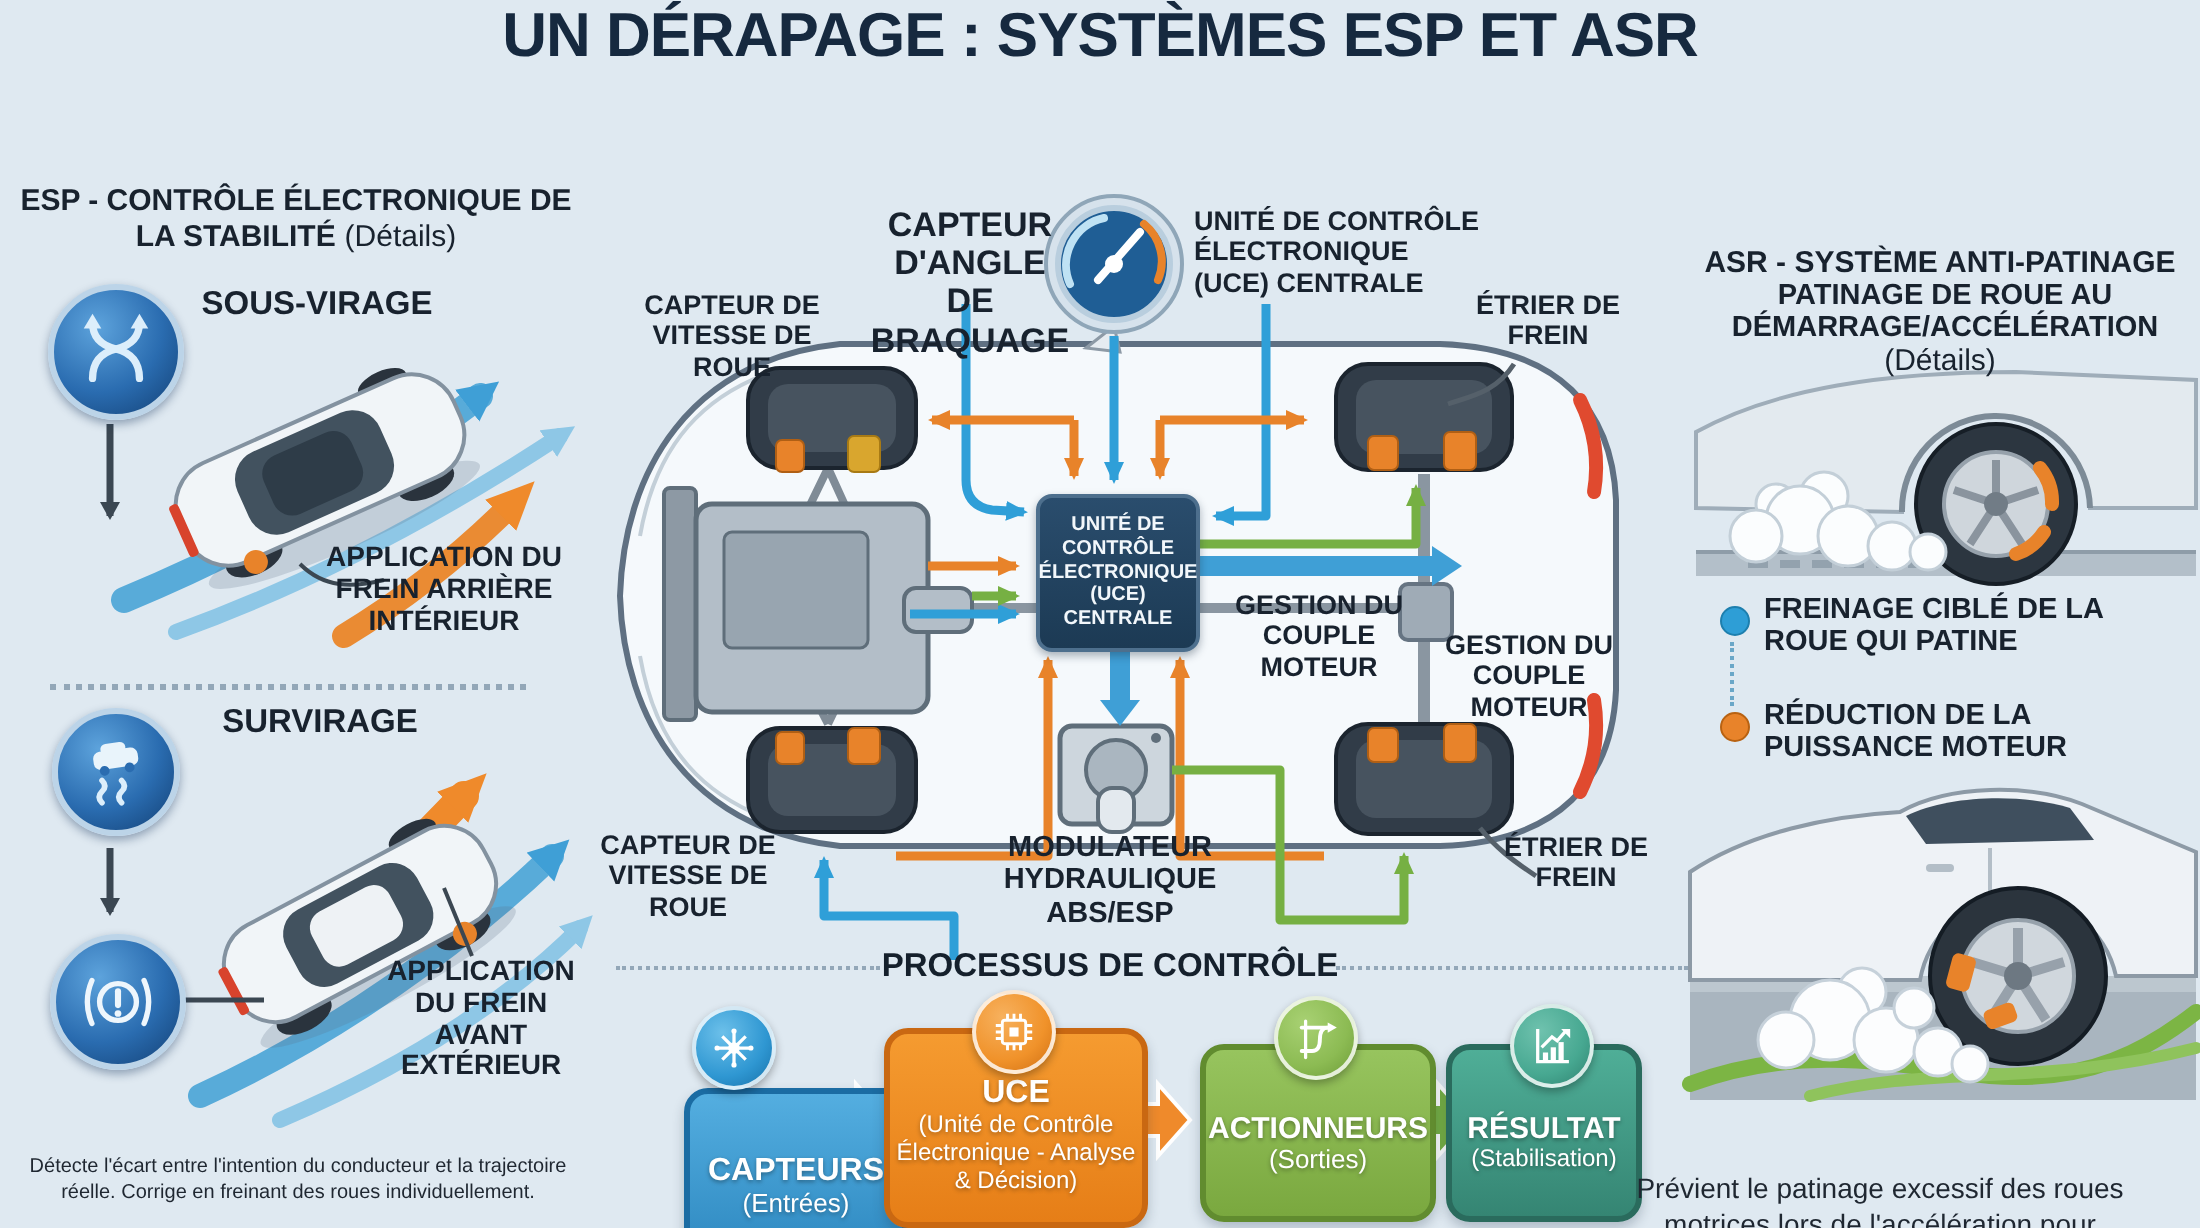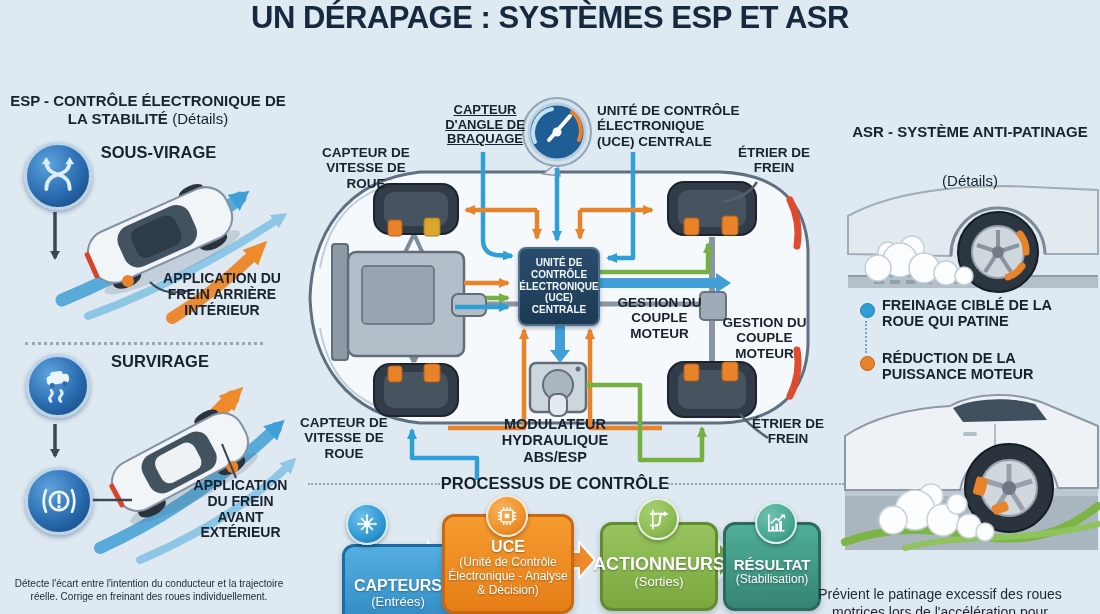--- a/index.html
+++ b/index.html
@@ -305,21 +305,21 @@
       <path d="M13 16 Q7 30 13 44" stroke-width="3.5"></path>
           <path d="M47 16 Q53 30 47 44" stroke-width="3.5"></path>
         </g>
       </svg>
   </div>
   <div class="txt ctr b" style="left:183px;top:478px;width:115px;font-size:14px;">APPLICATION DU FREIN AVANT EXTÉRIEUR</div>
 
   <div class="txt ctr" style="left:4px;top:577px;width:290px;font-size:10px;line-height:1.3;color:#1f2731;">Détecte l'écart entre l'intention du conducteur et la trajectoire réelle. Corrige en freinant des roues individuellement.</div>
 
   <div class="txt ctr b" style="left:306px;top:145px;width:120px;font-size:13.5px;">CAPTEUR DE VITESSE DE ROUE</div>
-  <div class="txt ctr b" style="left:435px;top:103px;width:100px;font-size:13px;text-decoration:underline;">CAPTEUR D'ANGLE DE BRAQUAGE</div>
+  <div class="txt ctr b" style="left:435px;top:103px;width:100px;font-size:17px;">CAPTEUR D'ANGLE DE BRAQUAGE</div>
   <div class="txt b" style="left:597px;top:103px;width:148px;font-size:13.5px;">UNITÉ DE CONTRÔLE ÉLECTRONIQUE (UCE) CENTRALE</div>
   <div class="txt ctr b" style="left:733px;top:145px;width:82px;font-size:13.5px;">ÉTRIER DE FREIN</div>
 
   <div class="navybox" style="left:518px;top:247px;width:74px;height:71px;">UNITÉ DE CONTRÔLE ÉLECTRONIQUE (UCE) CENTRALE</div>
   <div class="txt ctr b" style="left:612px;top:295px;width:95px;font-size:13.5px;">GESTION DU COUPLE MOTEUR</div>
   <div class="txt ctr b" style="left:722px;top:315px;width:85px;font-size:13.5px;">GESTION DU COUPLE MOTEUR</div>
 
   <div class="txt ctr b" style="left:300px;top:415px;width:88px;font-size:13.5px;">CAPTEUR DE VITESSE DE ROUE</div>
   <div class="txt ctr b" style="left:495px;top:416px;width:120px;font-size:14.5px;">MODULATEUR HYDRAULIQUE ABS/ESP</div>
   <div class="txt ctr b" style="left:748px;top:416px;width:80px;font-size:13.5px;">ÉTRIER DE FREIN</div>
@@ -330,21 +330,21 @@
 
   <div class="pbox" style="left:312px;top:544px;width:106px;height:73px;background:linear-gradient(180deg,#54aee0,#2d88c0);border:3px solid #1b6ca3;padding-top:10px;margin-left:30px;">
     <div class="t1">CAPTEURS</div>
     <div class="t2">(Entrées)</div>
   </div>
   <div class="pbox" style="left:442px;top:514px;width:126px;height:86px;background:linear-gradient(180deg,#f59b30,#e67e17);border:3px solid #c96812;padding-top:8px;">
     <div class="t1">UCE</div>
     <div class="t2" style="font-size:12px;">(Unité de Contrôle Électronique - Analyse &amp; Décision)</div>
   </div>
   <div class="pbox" style="left:600px;top:522px;width:112px;height:73px;background:linear-gradient(180deg,#97c45e,#7aa83f);border:3px solid #618c2f;padding-top:10px;">
-    <div class="t1" style="font-size:18px;">ACTIONNEURS</div>
+    <div class="t1" style="font-size:15px;">ACTIONNEURS</div>
     <div class="t2">(Sorties)</div>
   </div>
   <div class="pbox" style="left:723px;top:522px;width:92px;height:73px;background:linear-gradient(180deg,#4fae97,#358573);border:3px solid #2a6b5d;padding-top:10px;">
     <div class="t1" style="font-size:15px;">RÉSULTAT</div>
     <div class="t2" style="font-size:12px;">(Stabilisation)</div>
   </div>
 
   <div class="picon" style="left:346px;top:503px;background:radial-gradient(circle at 35% 30%,#6cc0ea,#2f97d2 60%,#1670a8);">
     <svg width="26" height="26" viewBox="0 0 40 40">
         <g stroke="#fff" stroke-width="2.5" fill="#fff">
@@ -386,20 +386,21 @@
       <path d="M12 21 L20 13 L24 16 L31 8" fill="none"></path>
       <polygon points="27,7 34,7 34,14" stroke="none"></polygon>
         </g>
       </svg>
   </div>
 
   <div class="txt ctr" style="left:845px;top:92px;width:250px;">
     <div class="h-panel">ASR - SYSTÈME ANTI-PATINAGE</div>
     <div class="h-panel h-details">(Détails)</div>
   </div>
+  <div class="txt ctr b" style="left:855px;top:140px;width:235px;font-size:14.5px;">PATINAGE DE ROUE AU DÉMARRAGE/ACCÉLÉRATION</div>
 
   <div class="dot" style="left:860px;top:303px;background:#2e9ed6;border:1px solid #1d7fae;"></div>
   <div class="txt b" style="left:882px;top:297px;width:200px;font-size:14.5px;">FREINAGE CIBLÉ DE LA ROUE QUI PATINE</div>
   <div class="abs" style="left:865px;top:321px;height:32px;border-left:2px dotted #6aa7c8;z-index:3;"></div>
   <div class="dot" style="left:860px;top:356px;background:#e8832a;border:1px solid #b86212;"></div>
   <div class="txt b" style="left:882px;top:350px;width:200px;font-size:14.5px;">RÉDUCTION DE LA PUISSANCE MOTEUR</div>
 
   <div class="txt ctr" style="left:813px;top:551px;width:254px;font-size:14px;line-height:1.3;color:#1f2731;margin-top:34px;">Prévient le patinage excessif des roues motrices lors de l'accélération pour améliorer la traction.</div>
 
 </div>

